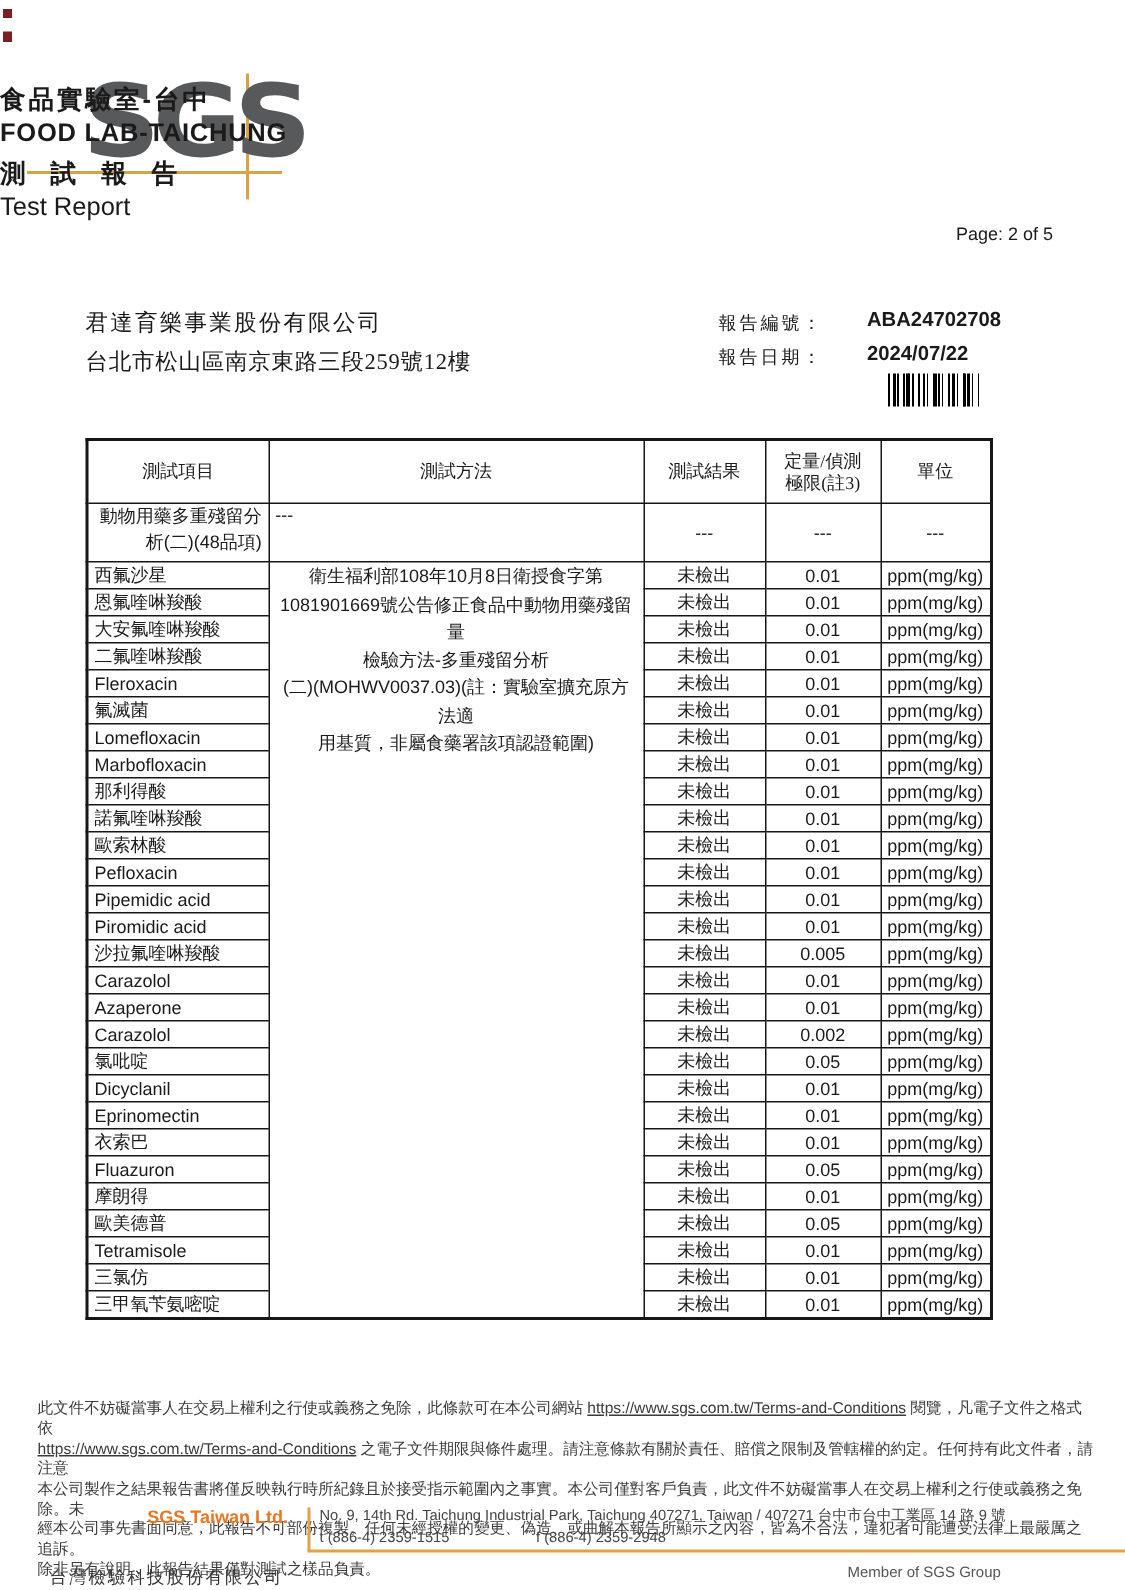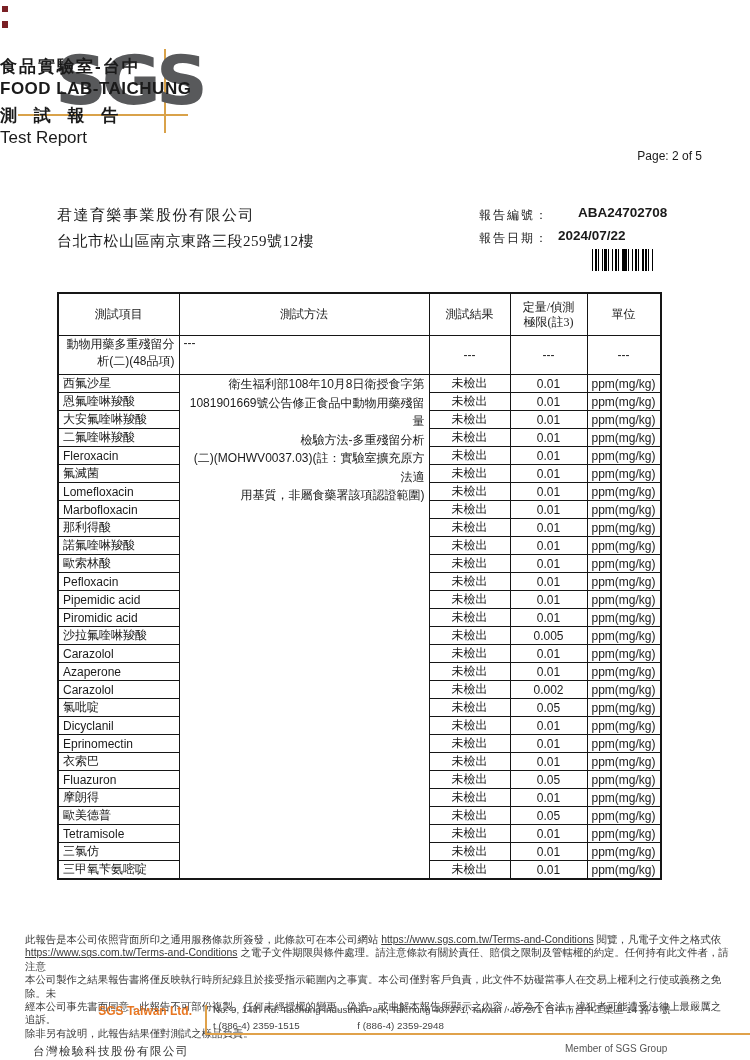--- a/index.html
+++ b/index.html
@@ -27,39 +27,39 @@
   .page-label{position:absolute;right:48px;top:149px;font-size:12px;font-family:"Liberation Sans",sans-serif;}
 
   
   .client-name{position:absolute;left:57px;top:206px;font-family:"Liberation Serif",serif;
     font-size:15px;letter-spacing:1.5px;}
   .client-addr{position:absolute;left:57px;top:232px;font-family:"Liberation Serif",serif;
     font-size:15px;letter-spacing:.5px;text-align:center;}
   .rep-label{position:absolute;font-family:"Liberation Serif",serif;font-size:12px;letter-spacing:2px;}
   .rl1{left:479px;top:207px;} .rl2{left:479px;top:230px;}
   .rep-value{position:absolute;font-weight:bold;font-size:13.5px;}
-  .rv1{left:578px;top:205px;} .rv2{left:558px;top:228px;}
+  .rv1{left:578px;top:205px;} .rv2{left:578px;top:228px;}
   .barcode{position:absolute;left:592px;top:249px;width:62px;height:22px;background-color:#fff;
     background-image:
       repeating-linear-gradient(90deg,#000 0 1px,rgba(0,0,0,0) 1px 3px,#000 3px 5px,rgba(0,0,0,0) 5px 6px,#000 6px 7px,rgba(0,0,0,0) 7px 10px),
       repeating-linear-gradient(90deg,rgba(0,0,0,0) 0 12px,#000 12px 14px,rgba(0,0,0,0) 14px 19px);}
 
   
   table.results{position:absolute;left:57px;top:292px;border-collapse:collapse;
     table-layout:fixed;}
   table.results td,table.results th{border:1.6px solid #161616;padding:0 4px;
     font-size:12px;font-weight:normal;overflow:hidden;}
   table.results{border:2.2px solid #161616;}
   th.hcell{font-family:"Liberation Serif",serif;font-size:11.5px;text-align:center;
     height:41px;white-space:pre-line;line-height:15px;}
   td.group-name{height:38px;text-align:right;line-height:17px;padding:2px 3px;vertical-align:top;}
   td.group-dash{text-align:center;}
   td.group-dash-m{text-align:left;vertical-align:top;padding-top:2px;}
   td.analyte{height:16.9px;text-align:left;padding-left:5px;white-space:nowrap;}
-  td.method-cell{vertical-align:top;text-align:right;padding:3px 3px 0 3px;
+  td.method-cell{vertical-align:top;text-align:center;padding:3px 3px 0 3px;
     white-space:pre-line;line-height:18.5px;font-size:12px;margin-left:42px;}
   td.result{text-align:center;}
   td.limit{text-align:center;}
   td.unit{text-align:right;font-size:11.5px;padding-left:3px;white-space:nowrap;}
 
   
   .disclaimer{position:absolute;left:25px;top:933px;width:706px;font-size:10.4px;
     line-height:13.4px;color:#3a3a3a;}
   .disclaimer .u{text-decoration:underline;}
 
@@ -300,21 +300,21 @@
       <tr>
         <td class="analyte">三甲氧苄氨嘧啶</td>
         <td class="result">未檢出</td>
         <td class="limit">0.01</td>
         <td class="unit">ppm(mg/kg)</td>
       </tr>
     </tbody>
 </table>
 
 <div class="disclaimer" id="disclaimer">
-    <div><span>此報告是本公司依照背面所印之通用服務條款所簽發，此條款可在本公司網站 </span><span class="u">https://www.sgs.com.tw/Terms-and-Conditions</span><span> 閱覽，凡電子文件之格式依</span></div>
+    <div><span>此文件不妨礙當事人在交易上權利之行使或義務之免除，此條款可在本公司網站 </span><span class="u">https://www.sgs.com.tw/Terms-and-Conditions</span><span> 閱覽，凡電子文件之格式依</span></div>
     <div><span></span><span class="u">https://www.sgs.com.tw/Terms-and-Conditions</span><span> 之電子文件期限與條件處理。請注意條款有關於責任、賠償之限制及管轄權的約定。任何持有此文件者，請注意</span></div>
     <div><span>本公司製作之結果報告書將僅反映執行時所紀錄且於接受指示範圍內之事實。本公司僅對客戶負責，此文件不妨礙當事人在交易上權利之行使或義務之免除。未</span></div>
     <div><span>經本公司事先書面同意，此報告不可部份複製。任何未經授權的變更、偽造、或曲解本報告所顯示之內容，皆為不合法，違犯者可能遭受法律上最嚴厲之追訴。</span></div>
     <div><span>除非另有說明，此報告結果僅對測試之樣品負責。</span></div>
   </div>
 
 <div class="f-sgs-en">SGS Taiwan Ltd.</div>
 <div class="f-sgs-zh">台灣檢驗科技股份有限公司</div>
 <div class="f-vline"></div>
 <div class="f-addr">No. 9, 14th Rd. Taichung Industrial Park, Taichung 407271, Taiwan / 407271 台中市台中工業區 14 路 9 號</div>

